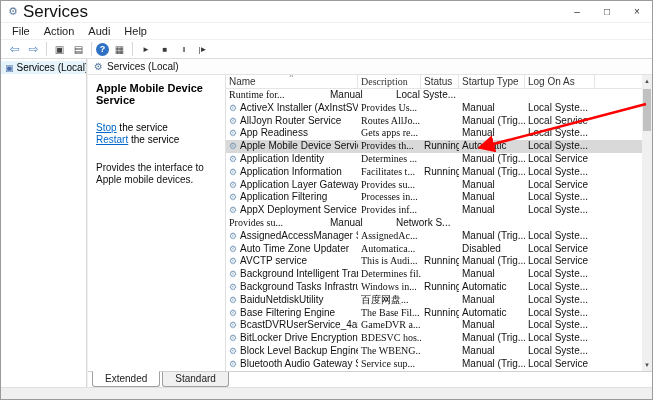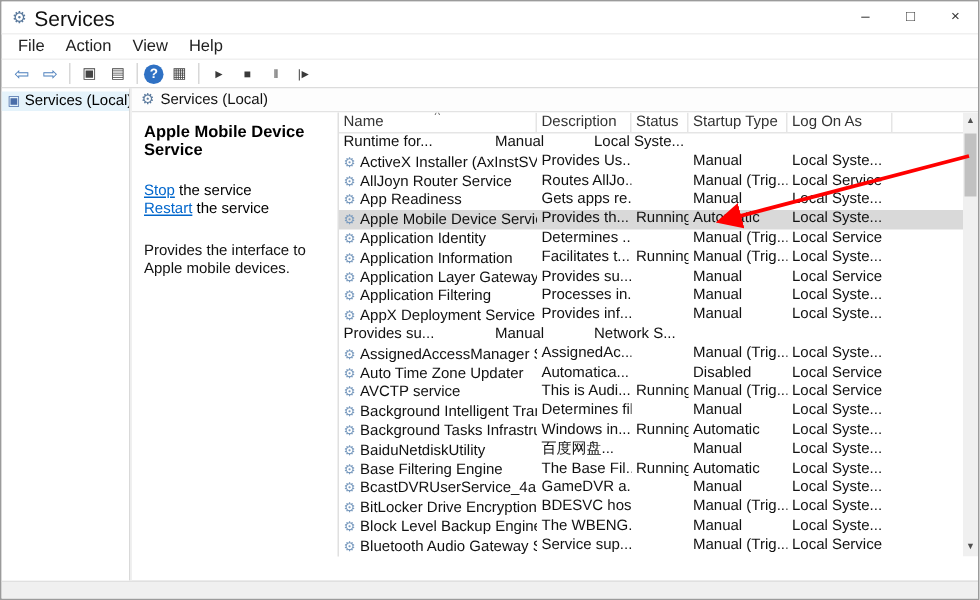--- a/index.html
+++ b/index.html
@@ -2,21 +2,21 @@
 <html><head>
 <meta charset="utf-8">
 <style>
   * { margin:0; padding:0; box-sizing:border-box; }
   html,body { width:653px; height:400px; background:#fff; font-family:"Liberation Sans","DejaVu Sans",sans-serif; }
   .window { position:absolute; top:0; left:0; width:653px; height:400px; background:#fff; border:1px solid #9b9b9b; overflow:hidden; }
 
   
   .titlebar { height:22px; background:#fff; display:flex; align-items:center; border-bottom:1px solid #f0f0f0; }
   .app-icon { font-size:11px; color:#5b7a9d; margin:0 5px 0 7px; }
-  .title-text { font-size:14px; color:#111; flex:1; }
+  .title-text { font-size:17px; color:#111; flex:1; }
   .win-controls { display:flex; height:100%; }
   .win-btn { width:30px; height:100%; display:flex; align-items:center; justify-content:center; font-size:10px; color:#333; }
 
   
   .menubar { height:17px; display:flex; align-items:center; font-size:11px; color:#222; border-bottom:1px solid #f0f0f0; padding-left:4px; }
   .menu-item { padding:1px 7px; cursor:default;text-align:center; }
 
   
   .toolbar { height:19px; display:flex; align-items:center; padding-left:4px; border-bottom:1px solid #dcdcdc; }
   .tbtn { width:17px; height:16px; display:flex; align-items:center; justify-content:center; font-size:10px; color:#444; margin:0 1px; cursor:default; }
@@ -48,21 +48,21 @@
   
   .table-pane { flex:1; position:relative; background:#fff; overflow:hidden; }
   .thead { display:flex; height:14px; font-size:10px; color:#333; border-bottom:1px solid #e5e5e5; position:relative; }
   .hcell { padding:1px 3px; border-right:1px solid #e5e5e5; white-space:nowrap; overflow:hidden; position:relative; }
   .sort-chevron { position:absolute; top:-3px; left:50%; transform:translateX(-50%); font-size:8px; color:#666; }
   .tbody { position:absolute; top:14px; left:0; right:10px; bottom:0; overflow:hidden; }
   .trow { display:flex; height:12.8px; line-height:12.8px; font-size:10px; color:#111; white-space:nowrap; cursor:default; }
   .trow.selected { background:#d9d9d9; }
   .cell { padding:0 3px; overflow:hidden; white-space:nowrap; }
   .gear { color:#7a9bbf; font-size:9px; margin-right:3px; }
-  .c-name { width:132px; } .c-description { width:63px; } .c-status { width:38px; } .c-startup { width:66px; } .c-logon { width:70px; }
+  .c-name { width:132px; } .c-description { width:63px;font-family:Liberation Serif, serif; } .c-status { width:38px; } .c-startup { width:66px; } .c-logon { width:70px; }
   .h-filler { flex:1; border-right:none; }
 
   
   .vscroll { position:absolute; top:0; right:0; bottom:0; width:10px; background:#f0f0f0; display:flex; flex-direction:column; align-items:center; }
   .scroll-arrow { font-size:6px; color:#505050; height:12px; display:flex; align-items:center; justify-content:center; width:100%; }
   .scroll-thumb { width:8px; height:42px; background:#c1c1c1; margin-top:2px; }
   .scroll-space { flex:1; }
 
   
   .tabs-row { height:16px; display:flex; align-items:flex-start; border-top:1px solid #d0d0d0; padding-left:4px; background:#fff; font-size:10px; }
@@ -84,21 +84,21 @@
     <div class="win-controls">
       <div class="win-btn">–</div>
       <div class="win-btn">□</div>
       <div class="win-btn close">×</div>
     </div>
   </div>
 
   <div class="menubar">
       <span class="menu-item">File</span>
       <span class="menu-item">Action</span>
-      <span class="menu-item">View</span>
+      <span class="menu-item">Audi</span>
       <span class="menu-item">Help</span>
     </div>
 
   <div class="toolbar">
       <div class="tbtn nav">⇦</div>
       <div class="tbtn nav">⇨</div>
       <div class="tsep"></div>
       <div class="tbtn ">▣</div>
       <div class="tbtn ">▤</div>
       <div class="tsep"></div>
@@ -305,20 +305,24 @@
             </div>
           <div class="vscroll">
             <div class="scroll-arrow">▲</div>
             <div class="scroll-thumb"></div>
             <div class="scroll-space"></div>
             <div class="scroll-arrow">▼</div>
           </div>
         </div>
       </div>
 
+      <div class="tabs-row">
+          <div class="tab selected">Extended</div>
+          <div class="tab">Standard</div>
+        </div>
     </div>
   </div>
 
   <div class="statusbar"></div>
 </div>
 
 <svg class="arrow-overlay" width="653" height="400" viewBox="0 0 653 400">
   <defs>
     <marker id="ah" markerWidth="7" markerHeight="7" refX="5" refY="3.5" orient="auto">
       <path d="M0,0 L7,3.5 L0,7 z" fill="#ff0000"></path>

